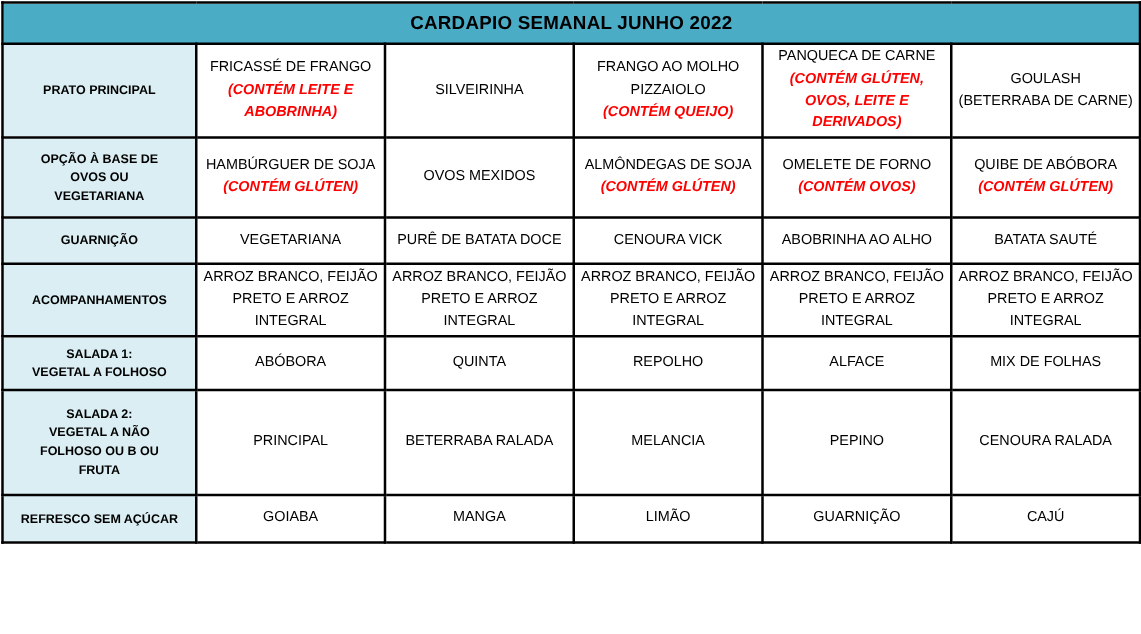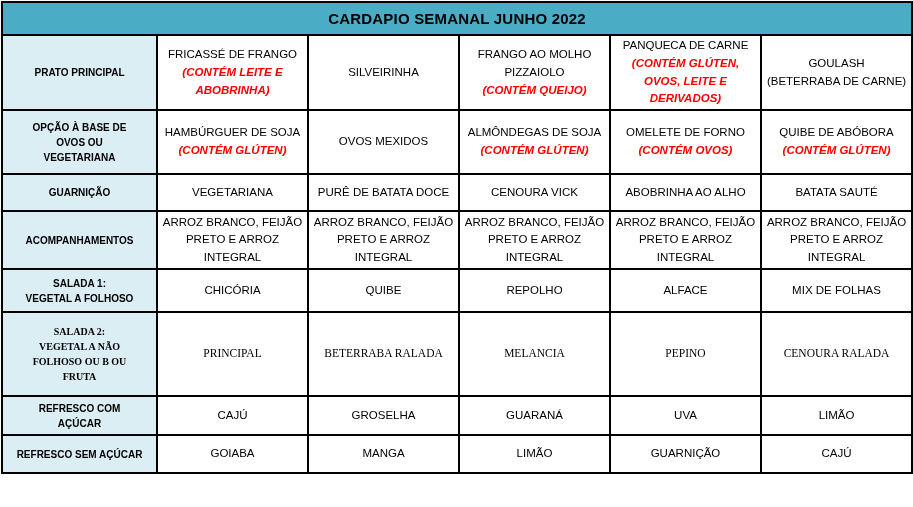--- a/index.html
+++ b/index.html
@@ -54,21 +54,21 @@
     font-weight:bold;
     font-style:italic;
   }
   
   tr.h-hdr td{height:30px;}
   tr.h-r0 td{height:59px;}
   tr.h-r1 td{height:60px;}
   tr.h-r2 td{height:33px;}
   tr.h-r3 td{height:54px;margin-top:20px;}
   tr.h-r4 td{height:39px;}
-  tr.h-r5 td{height:80px;font-family:Liberation Serif, serif;}
+  tr.h-r5 td{height:80px;}
   tr.h-r6 td{height:35px;}
   tr.h-r7 td{height:34px;}
 </style>
 </head>
 <body>
 
 <table class="menu">
   <colgroup>
     <col style="width:155px">
       <col style="width:151px">
@@ -180,24 +180,24 @@
       </td>
       <td class="cell">
         <span class="main">ARROZ BRANCO, FEIJÃO PRETO E ARROZ INTEGRAL</span>
       </td>
     </tr>
 
     <tr class="h-r4">
       <td class="rowlabel">SALADA 1:
 VEGETAL A FOLHOSO</td>
       <td class="cell">
-        <span class="main">CHICÓRIA</span>
-      </td>
-      <td class="cell">
-        <span class="main">QUIBE</span>
+        <span class="main">ABÓBORA</span>
+      </td>
+      <td class="cell">
+        <span class="main">QUINTA</span>
       </td>
       <td class="cell">
         <span class="main">REPOLHO</span>
       </td>
       <td class="cell">
         <span class="main">ALFACE</span>
       </td>
       <td class="cell">
         <span class="main">MIX DE FOLHAS</span>
       </td>
@@ -218,39 +218,20 @@
         <span class="main">MELANCIA</span>
       </td>
       <td class="cell">
         <span class="main">PEPINO</span>
       </td>
       <td class="cell">
         <span class="main">CENOURA RALADA</span>
       </td>
     </tr>
 
-    <tr class="h-r6">
-      <td class="rowlabel">REFRESCO COM
-AÇÚCAR</td>
-      <td class="cell">
-        <span class="main">CAJÚ</span>
-      </td>
-      <td class="cell">
-        <span class="main">GROSELHA</span>
-      </td>
-      <td class="cell">
-        <span class="main">GUARANÁ</span>
-      </td>
-      <td class="cell">
-        <span class="main">UVA</span>
-      </td>
-      <td class="cell">
-        <span class="main">LIMÃO</span>
-      </td>
-    </tr>
 
     <tr class="h-r7">
       <td class="rowlabel">REFRESCO SEM AÇÚCAR</td>
       <td class="cell">
         <span class="main">GOIABA</span>
       </td>
       <td class="cell">
         <span class="main">MANGA</span>
       </td>
       <td class="cell">

